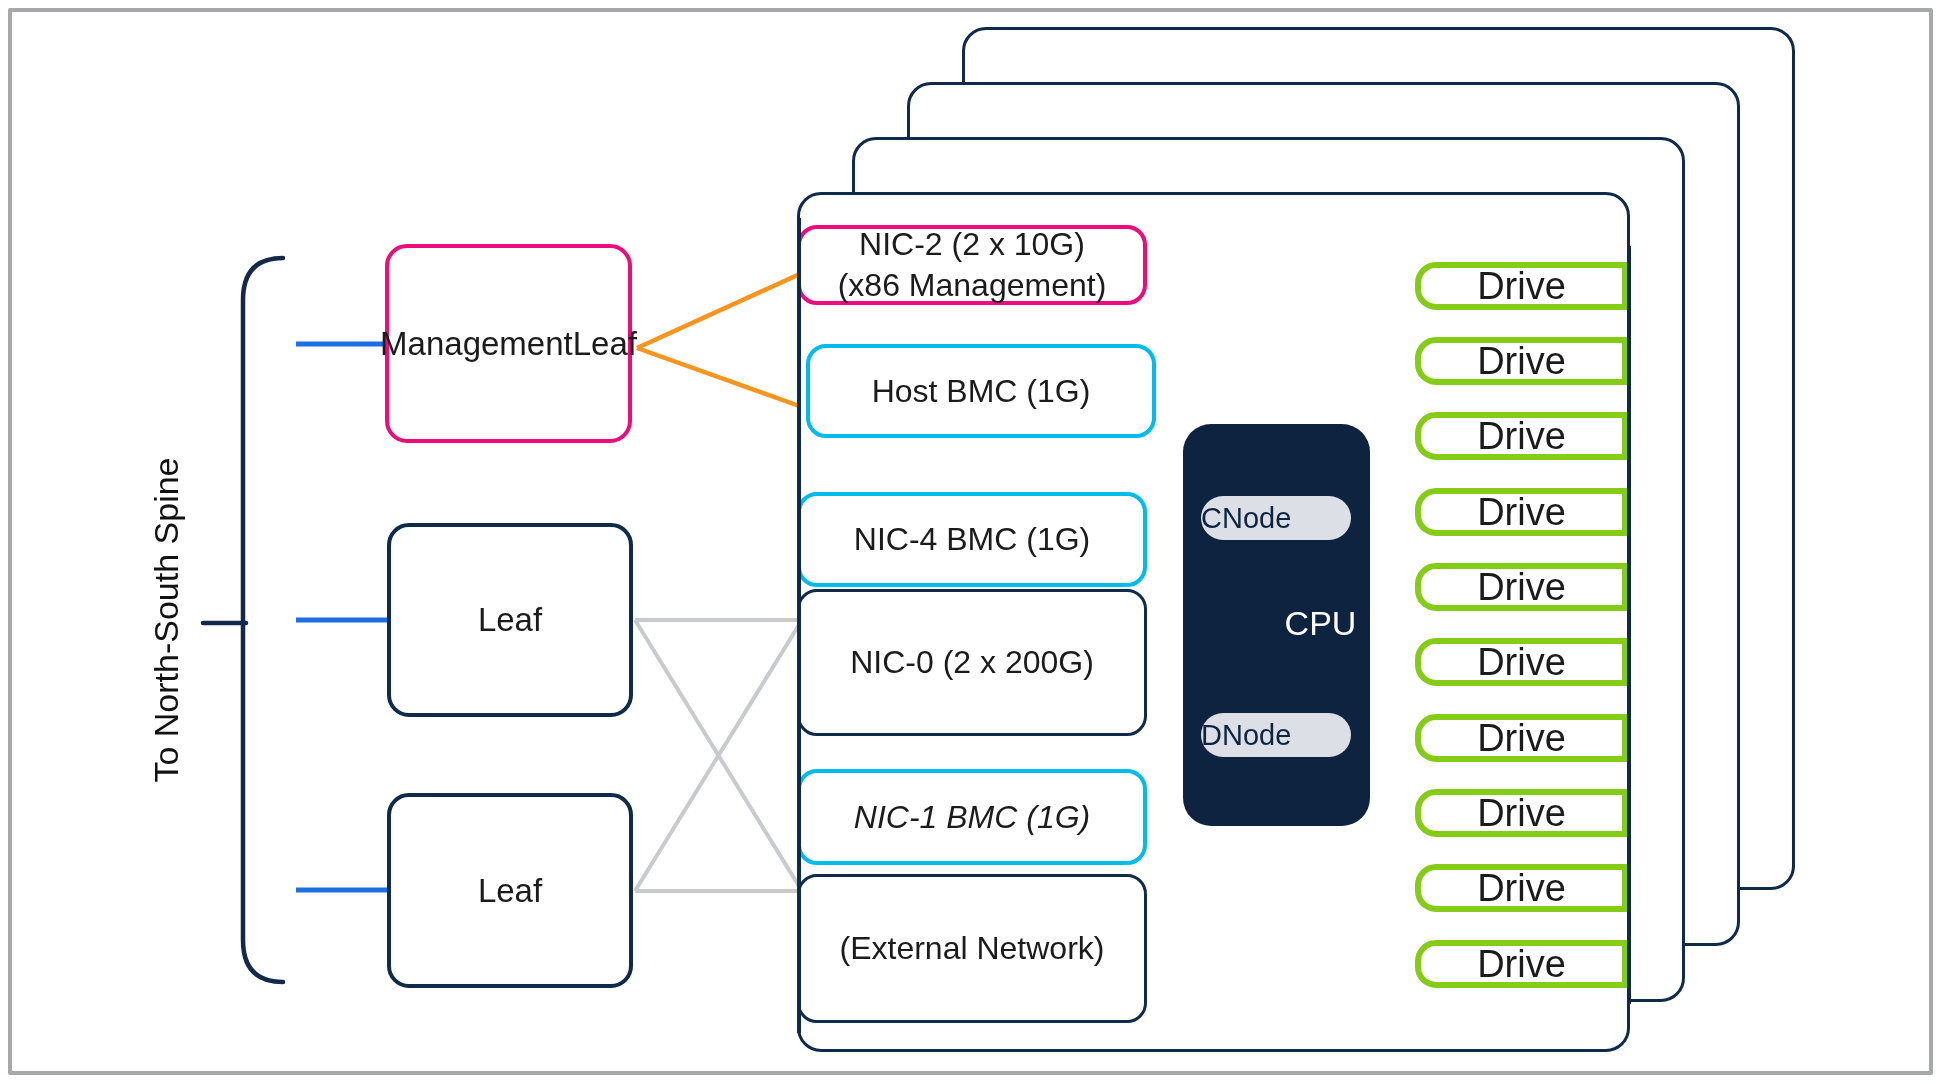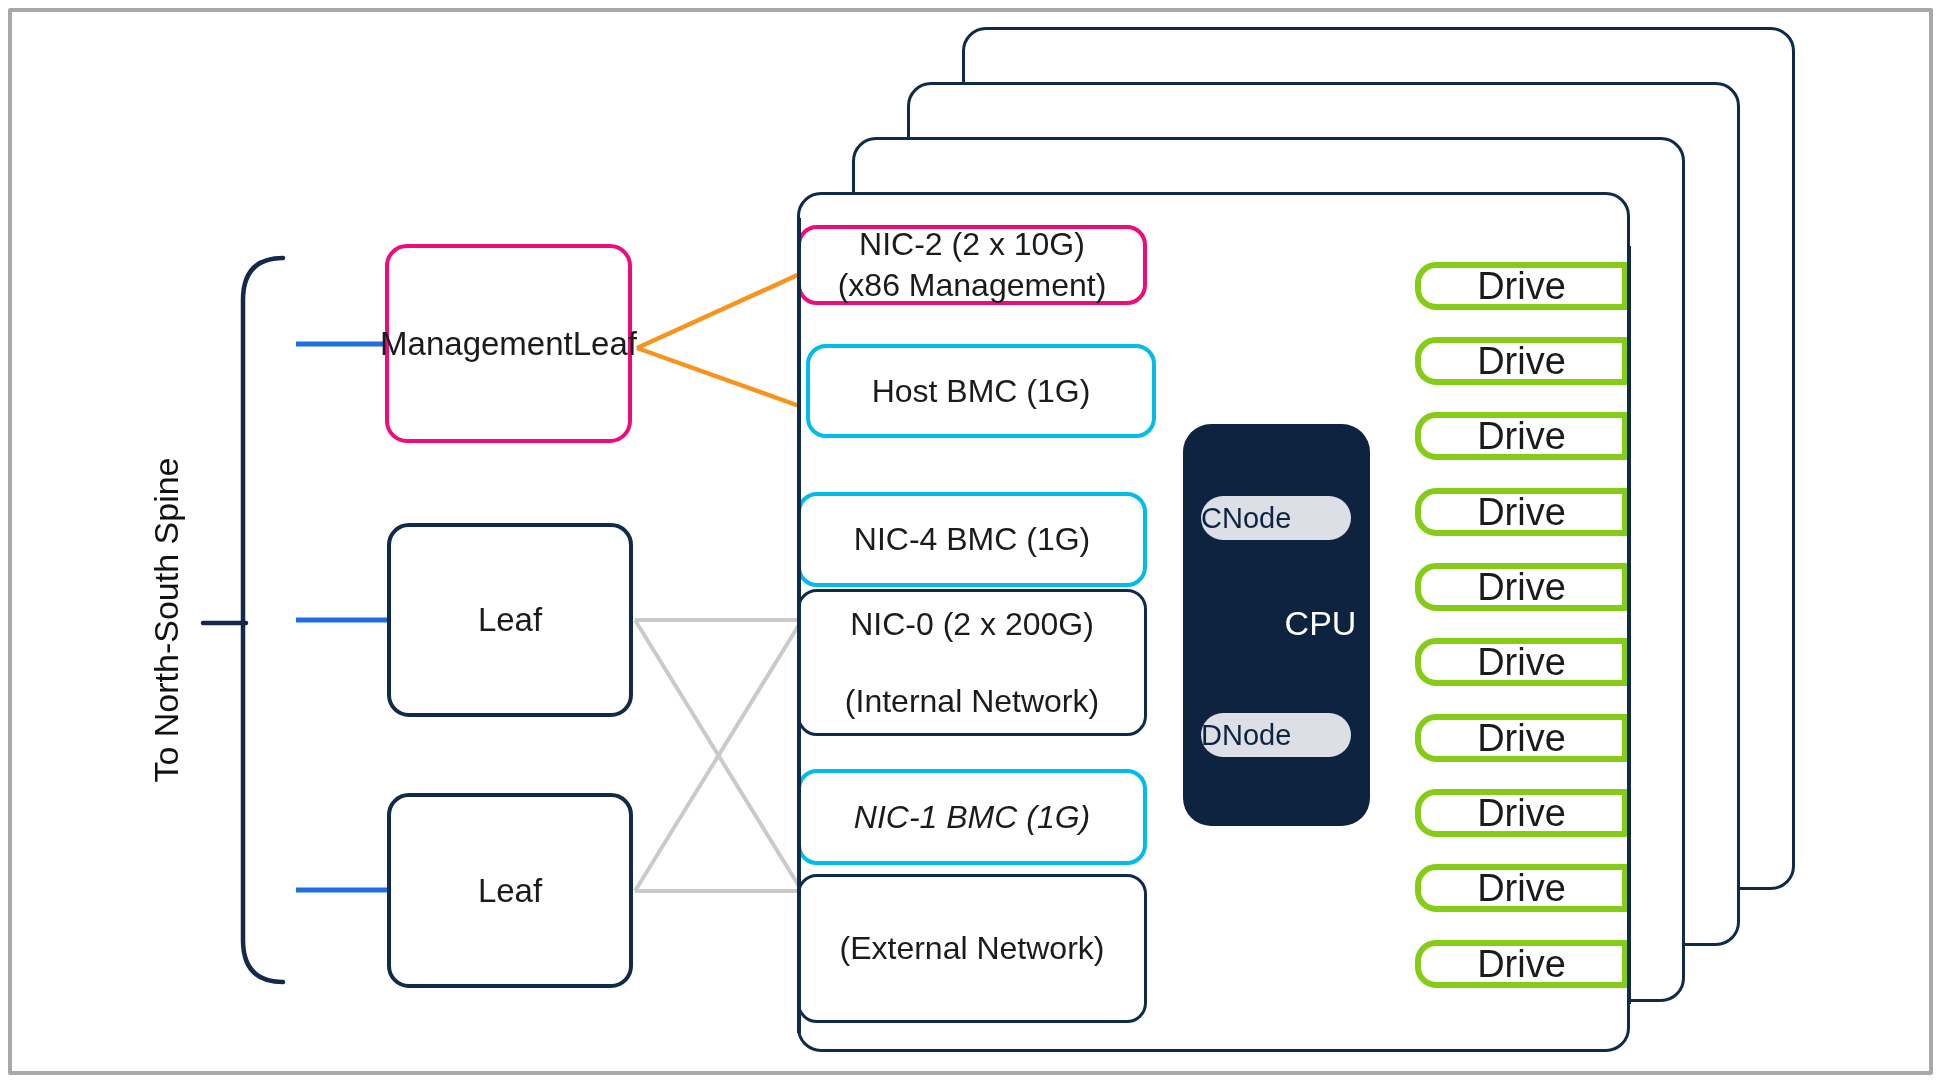--- a/index.html
+++ b/index.html
@@ -84,21 +84,20 @@
     <span>(x86 Management)</span>
   </div>
   <div class="abs nic b-cyan" style="left:797px; top:344px; width:350px; height:94px;margin-left:9px;">
     <span>Host BMC (1G)</span>
   </div>
   <div class="abs nic b-cyan" style="left:797px; top:492px; width:350px; height:95px;">
     <span>NIC-4 BMC (1G)</span>
   </div>
   <div class="abs nic b-navy" style="left:797px; top:589px; width:350px; height:147px;gap:36px;">
     <span>NIC-0 (2 x 200G)</span>
-    <span>(Internal Network)</span>
   </div>
   <div class="abs nic b-cyan" style="left:797px; top:769px; width:350px; height:96px;font-style:italic;">
     <span>NIC-1 BMC (1G)</span>
   </div>
   <div class="abs nic b-navy" style="left:797px; top:874px; width:350px; height:149px;">
     <span>(External Network)</span>
   </div>
 
   <div class="abs edge-overlay" style="left:797px; top:218px; width:4px; height:815px;"></div>
   <div class="abs edge-overlay" style="left:1626.5px; top:246px; width:4px; height:758px;"></div>

